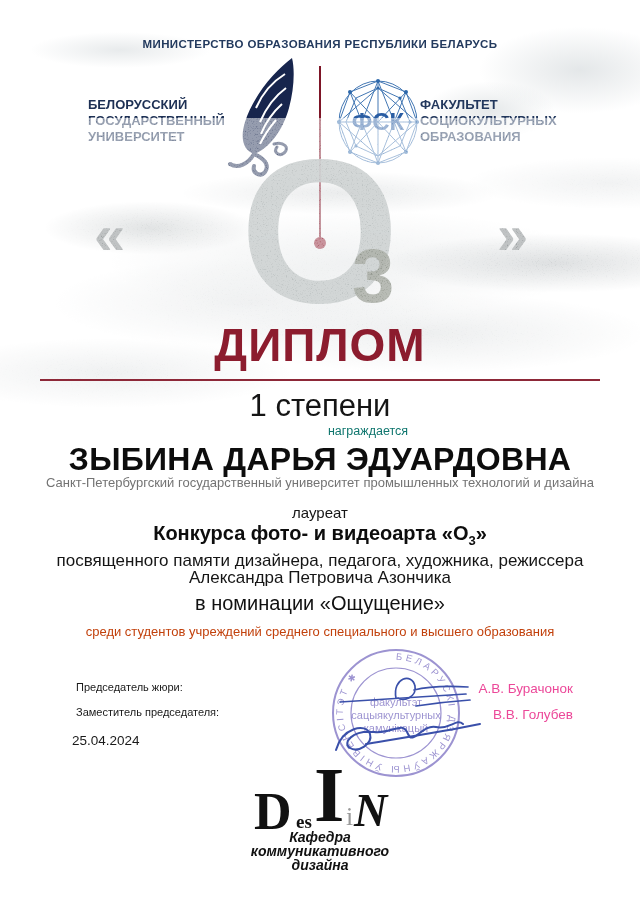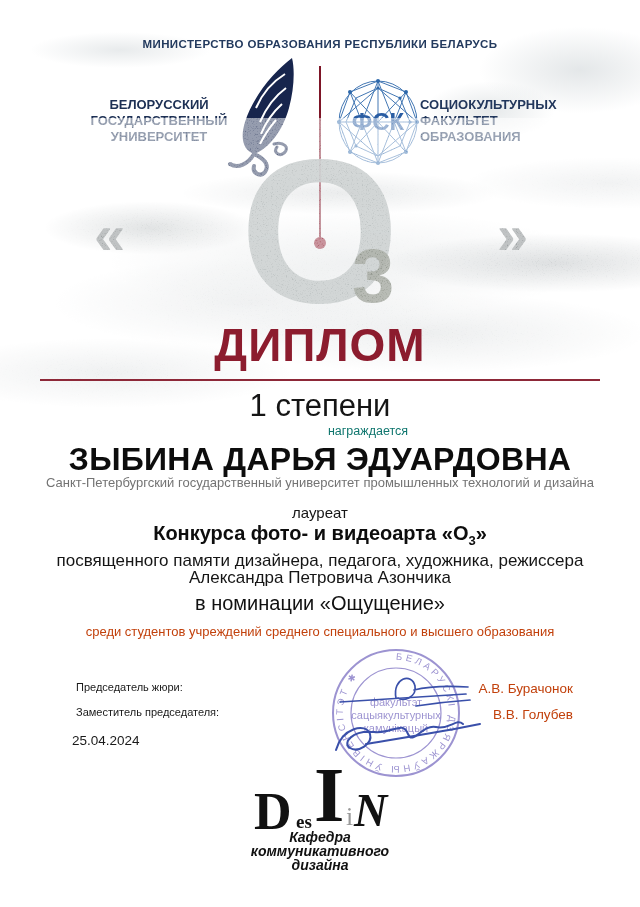--- a/index.html
+++ b/index.html
@@ -22,21 +22,21 @@
   .tex-tr{left:430px;top:0;width:210px;height:150px;
     background:
       radial-gradient(140px 60px at 150px 70px, rgba(205,211,214,.55), transparent 72%),
       radial-gradient(90px 40px at 60px 110px,  rgba(198,205,208,.45), transparent 72%);}
   .tex-tl{left:30px;top:20px;width:200px;height:60px;
     background:radial-gradient(120px 24px at 90px 30px, rgba(222,226,228,.7), transparent 75%);}
   .grain{left:0;top:118px;opacity:.55;pointer-events:none;}
 
   
   .ministry{top:38px;font-size:11.5px;font-weight:700;letter-spacing:.4px;color:#233a5e;}
-  .bsu-text{left:88px;top:97px;width:142px;text-align:center;font-size:13px;line-height:16px;
+  .bsu-text{left:88px;top:97px;width:142px;text-align:left;font-size:13px;line-height:16px;
             font-weight:700;color:#1d3054;}
   .fac-text{left:420px;top:97px;width:170px;text-align:left;font-size:13px;line-height:16px;
             font-weight:700;color:#22375c;}
   .redline{left:319px;top:66px;width:2px;height:177px;background:#7d1527;}
   .reddot{left:314px;top:237px;width:12px;height:12px;border-radius:50%;background:#871325;}
 
   
   .emblem-o{left:240px;top:128px;font-size:205px;line-height:1;font-weight:700;
             color:rgba(150,158,158,.92);letter-spacing:0;}
   .emblem-sub{left:352px;top:238px;font-size:76px;line-height:1;font-weight:700;
@@ -54,21 +54,21 @@
   .laureat{top:504px;font-size:15px;color:#151515;}
   .contest{top:522px;font-size:20px;font-weight:800;color:#0d0d0d;}
   .contest sub{font-size:13px;}
   .dedic{top:553px;font-size:17px;line-height:16.5px;color:#151515;}
   .nomin{top:592px;font-size:20px;font-weight:400;color:#111;}
   .among{top:624px;font-size:13px;color:#c2410c;}
 
   
   .siglbl{left:76px;font-size:11px;color:#1a1a1a;}
   .sigdate{left:72px;top:733px;font-size:13.5px;color:#1a1a1a;}
-  .signame{font-size:13.5px;color:#c2410c;text-align:right;right:67px;}
+  .signame{font-size:13.5px;color:#ec4899;text-align:right;right:67px;}
   .sig-svg{left:318px;top:640px;}
 
   
   .dlogo{left:252px;top:740px;width:150px;height:95px;}
   .dlogo span{position:absolute;line-height:1;color:#111;
               font-family:"Liberation Serif","DejaVu Serif",serif;}
   .dl-d{left:2px;top:46px;font-size:52px;font-weight:700;}
   .dl-es{left:44px;top:72px;font-size:19px;font-weight:700;}
   .dl-i{left:62px;top:16px;font-size:78px;font-weight:700;}
   .dl-ismall{left:94px;top:64px;font-size:26px;color:#9a9a9a !important;}
@@ -130,22 +130,22 @@
         <circle cx="14" cy="14" r="2"></circle>
         <circle cx="42" cy="10" r="1.6"></circle>
       <circle cx="64" cy="20" r="1.6"></circle>
         <circle cx="74" cy="44" r="1.6"></circle>
         <circle cx="20" cy="68" r="1.6"></circle>
     </g>
     <text x="42" y="52" text-anchor="middle" font-family="Liberation Sans,sans-serif" font-size="24" font-weight="bold" fill="#2a5da3">ФСК</text>
   </svg>
 
   <div class="abs fac-text">
+    <div>ФАКУЛЬТЕТ</div>
     <div>СОЦИОКУЛЬТУРНЫХ</div>
-    <div>ФАКУЛЬТЕТ</div>
     <div>ОБРАЗОВАНИЯ</div>
   </div>
 
   <div class="abs emblem-o">О</div>
   <div class="abs emblem-sub">3</div>
   <div class="abs chev l">«</div>
   <div class="abs chev r">»</div>
 
   <svg class="abs grain" width="640" height="300">
     <filter id="g1">

